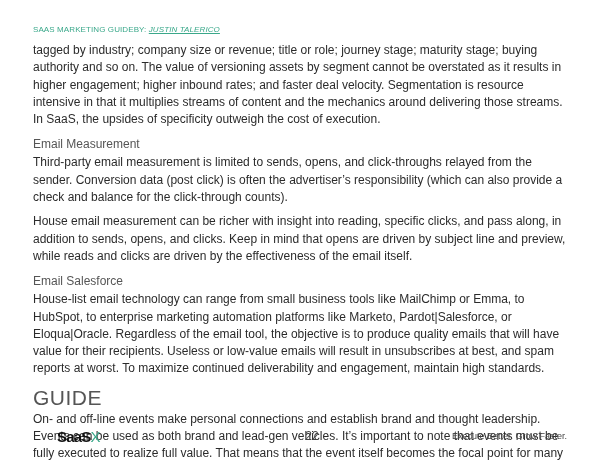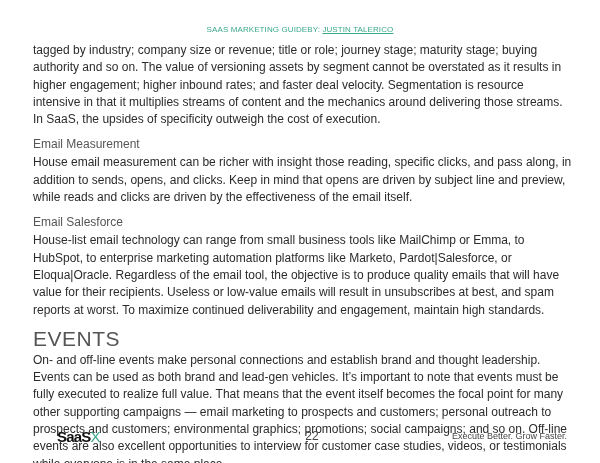--- a/index.html
+++ b/index.html
@@ -1,23 +1,23 @@
 <!DOCTYPE html>
 <html><head>
 <meta charset="utf-8">
 <style>
   html, body { margin:0; padding:0; background:#ffffff; }
   body { width:600px; height:463px; position:relative; overflow:hidden;
          font-family:"Liberation Sans", sans-serif; color:#2b2b2b; }
   .header { position:absolute; top:23px; left:33px; right:33px; height:12px;
-            display:flex; justify-content:center; align-items:center;
+            display:flex; justify-content:flex-start; align-items:center;
             font-size:8px; letter-spacing:0.1px; }
   .header .guide { color:#3aa88a; }
   .header .by { color:#3aa88a; }
-  .header .by a { color:#3aa88a; text-decoration:underline; }
+  .header .by a { color:#3aa88a; text-decoration:underline;font-style:italic; }
   .content { position:absolute; top:42px; left:33px; width:540px; }
   p { margin:0 0 7px 0; font-size:12px; line-height:17.3px; color:#2b2b2b; }
   h2 { margin:3px 0 0 0; font-weight:normal; font-size:12px; line-height:19px; color:#555; }
   h1 { margin:4px 0 0 0; font-weight:normal; font-size:21px; line-height:26px; color:#555; letter-spacing:0.5px; }
   .footer { position:absolute; top:426px; left:33px; right:33px; height:20px;
             display:flex; justify-content:space-between; align-items:center;margin-left:24px; }
   .logo { font-size:15px; font-weight:bold; color:#111; letter-spacing:-0.8px; }
   .logo .x { color:#3aa88a; font-weight:normal; }
   .page-num { font-size:12px; color:#444; position:absolute; left:50%; transform:translateX(-50%); }
   .tagline { font-size:9px; color:#444;padding-left:8px; }
@@ -27,26 +27,27 @@
 
 <div class="header">
   <span class="guide">SAAS MARKETING GUIDE</span>
   <span class="by"><span>BY: </span><a>JUSTIN TALERICO</a></span>
 </div>
 
 <div class="content">
   <p>tagged by industry; company size or revenue; title or role; journey stage; maturity stage; buying authority and so on. The value of versioning assets by segment cannot be overstated as it results in higher engagement; higher inbound rates; and faster deal velocity. Segmentation is resource intensive in that it multiplies streams of content and the mechanics around delivering those streams. In SaaS, the upsides of specificity outweigh the cost of execution.</p>
 
   <h2>Email Measurement</h2>
-  <p>House email measurement can be richer with insight those reading, specific clicks, and pass along, in addition to sends, opens, and clicks. Keep in mind that opens are driven by subject line and preview, while reads and clicks are driven by the effectiveness of the email itself.</p>
+  <p>Third-party email measurement is limited to sends, opens, and click-throughs relayed from the sender. Conversion data (post click) is often the advertiser’s responsibility (which can also provide a check and balance for the click-through counts).</p>
+  <p>House email measurement can be richer with insight into reading, specific clicks, and pass along, in addition to sends, opens, and clicks. Keep in mind that opens are driven by subject line and preview, while reads and clicks are driven by the effectiveness of the email itself.</p>
 
   <h2>Email Salesforce</h2>
   <p>House-list email technology can range from small business tools like MailChimp or Emma, to HubSpot, to enterprise marketing automation platforms like Marketo, Pardot|Salesforce, or Eloqua|Oracle. Regardless of the email tool, the objective is to produce quality emails that will have value for their recipients. Useless or low-value emails will result in unsubscribes at best, and spam reports at worst. To maximize continued deliverability and engagement, maintain high standards.</p>
 
-  <h1>EVENTS</h1>
+  <h1>GUIDE</h1>
   <p>On- and off-line events make personal connections and establish brand and thought leadership. Events can be used as both brand and lead-gen vehicles. It’s important to note that events must be fully executed to realize full value. That means that the event itself becomes the focal point for many other supporting campaigns — email marketing to prospects and customers; personal outreach to prospects and customers; environmental graphics; promotions; social campaigns; and so on. Off-line events are also excellent opportunities to interview for customer case studies, videos, or testimonials while everyone is in the same place.</p>
 </div>
 
 <div class="footer">
   <span class="logo"><span>SaaS</span><span class="x">X</span></span>
   <span class="page-num">22</span>
   <span class="tagline">Execute Better. Grow Faster.</span>
 </div>
 
 </body></html>

